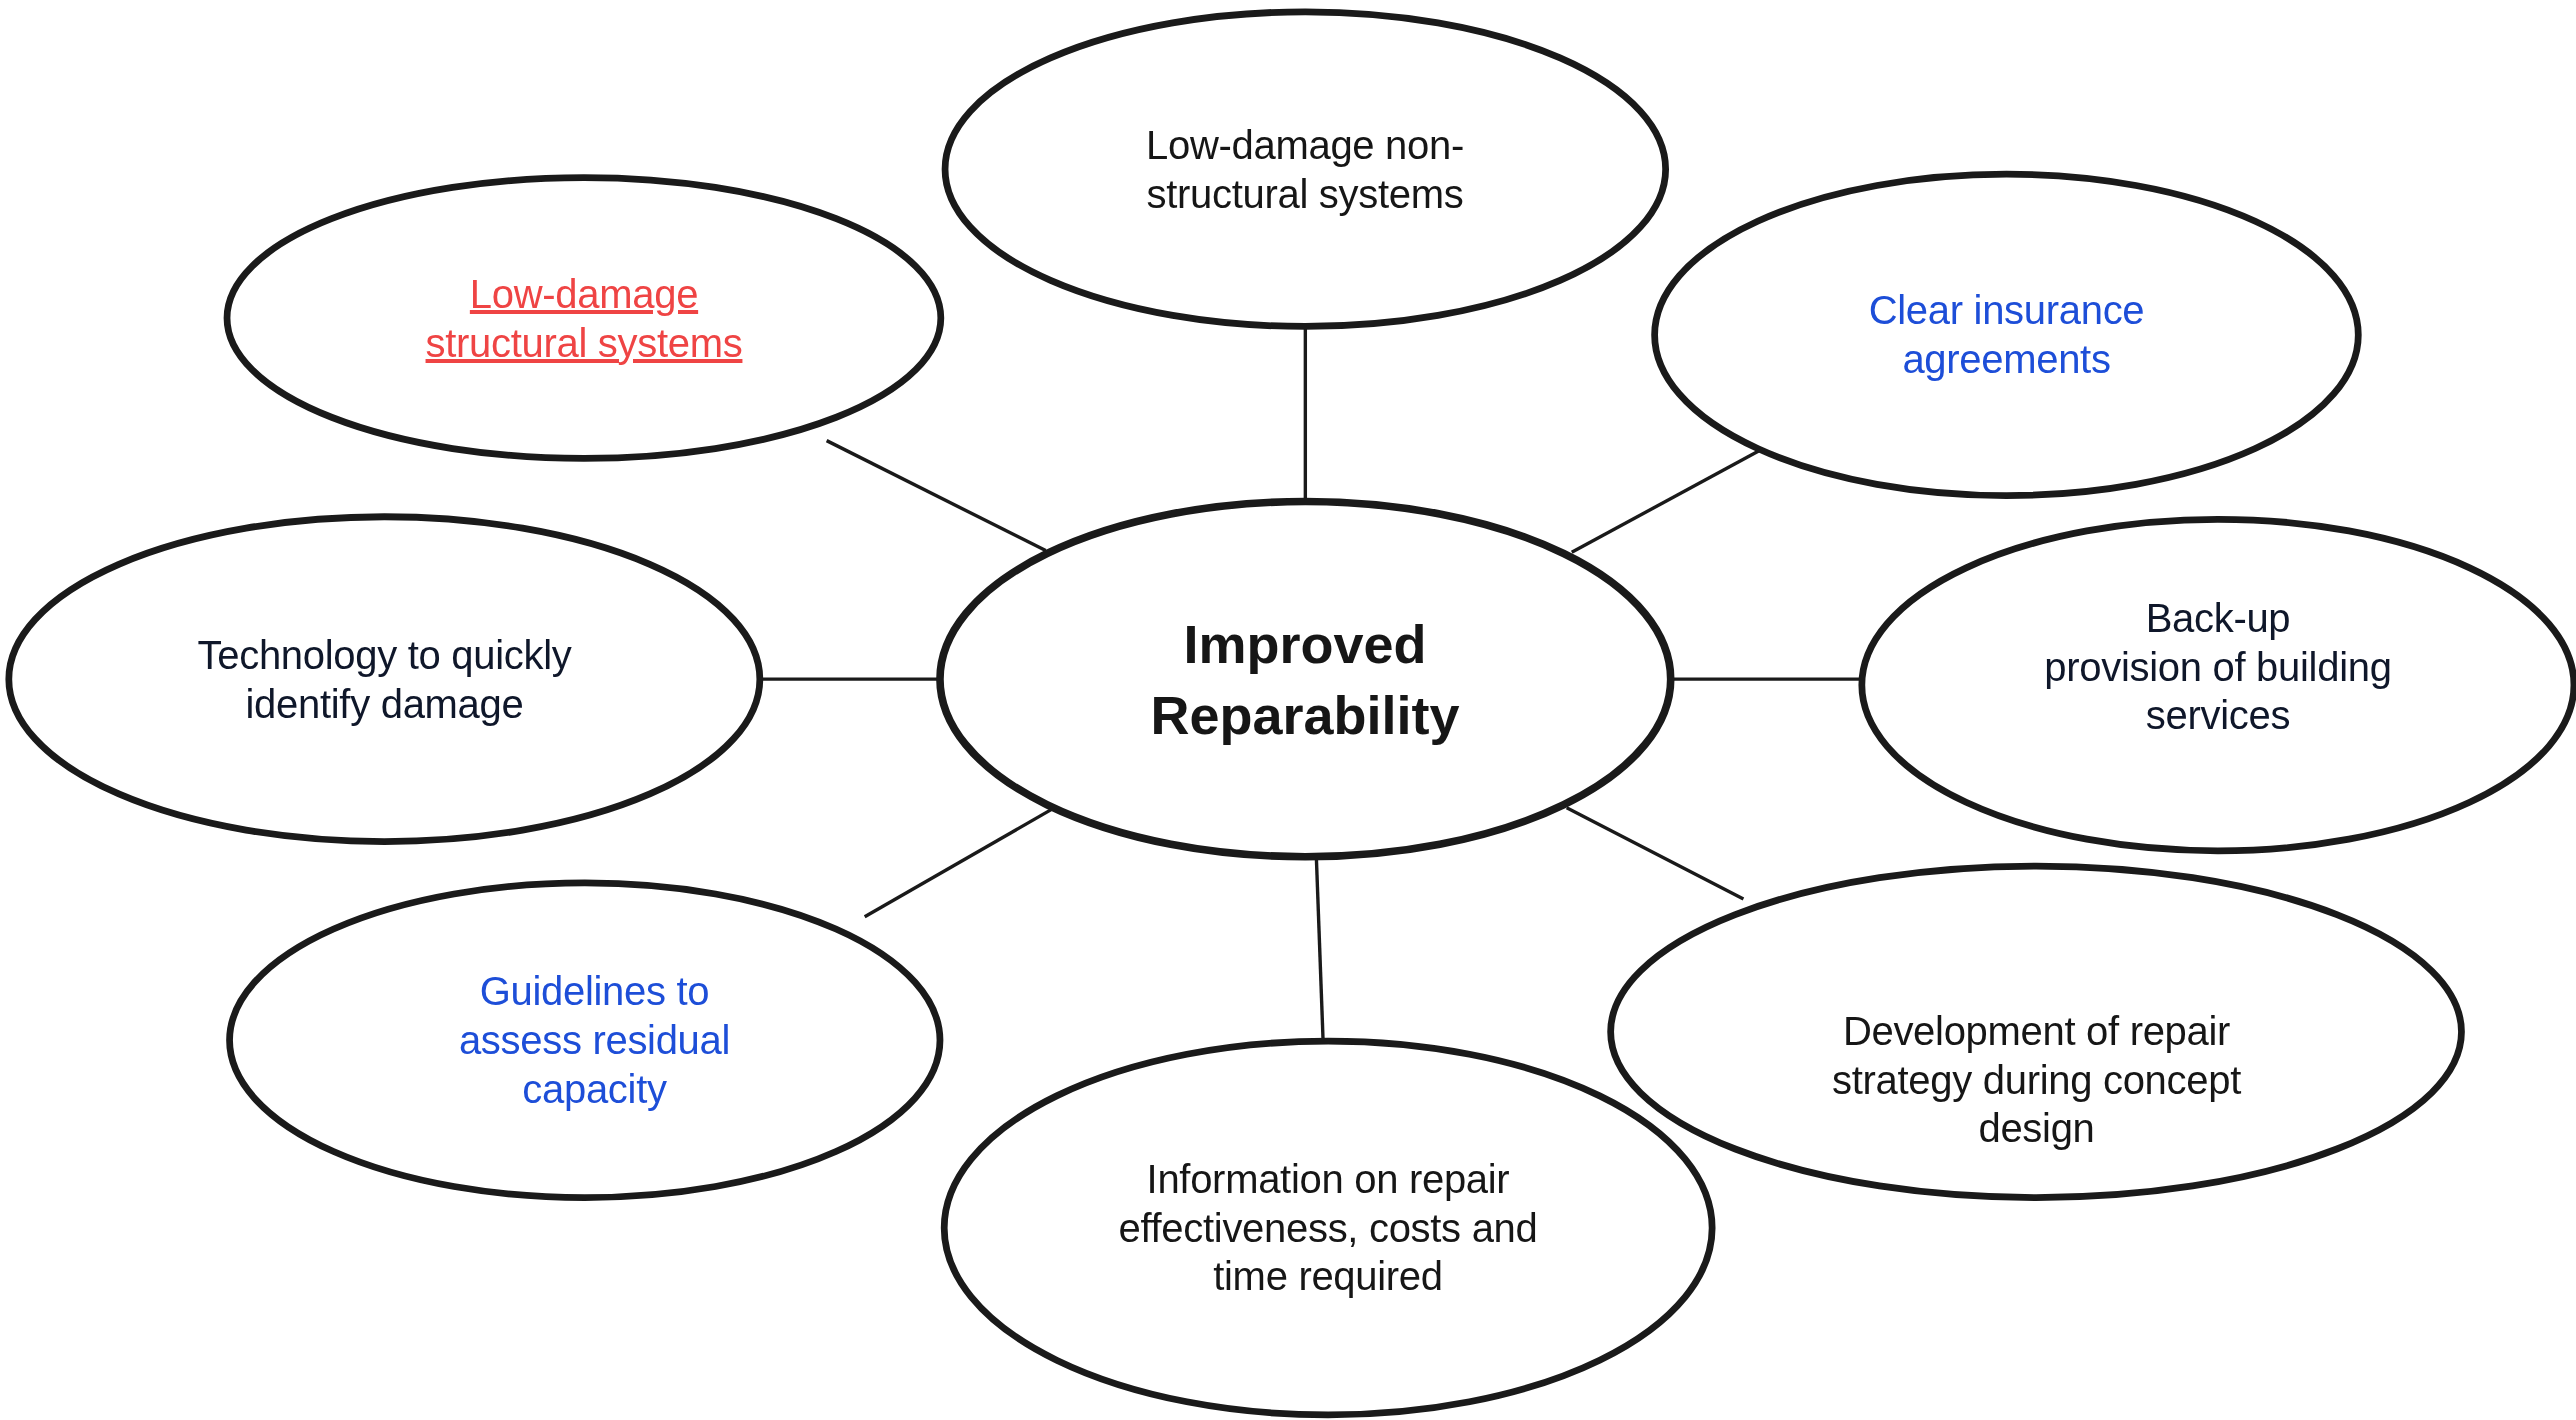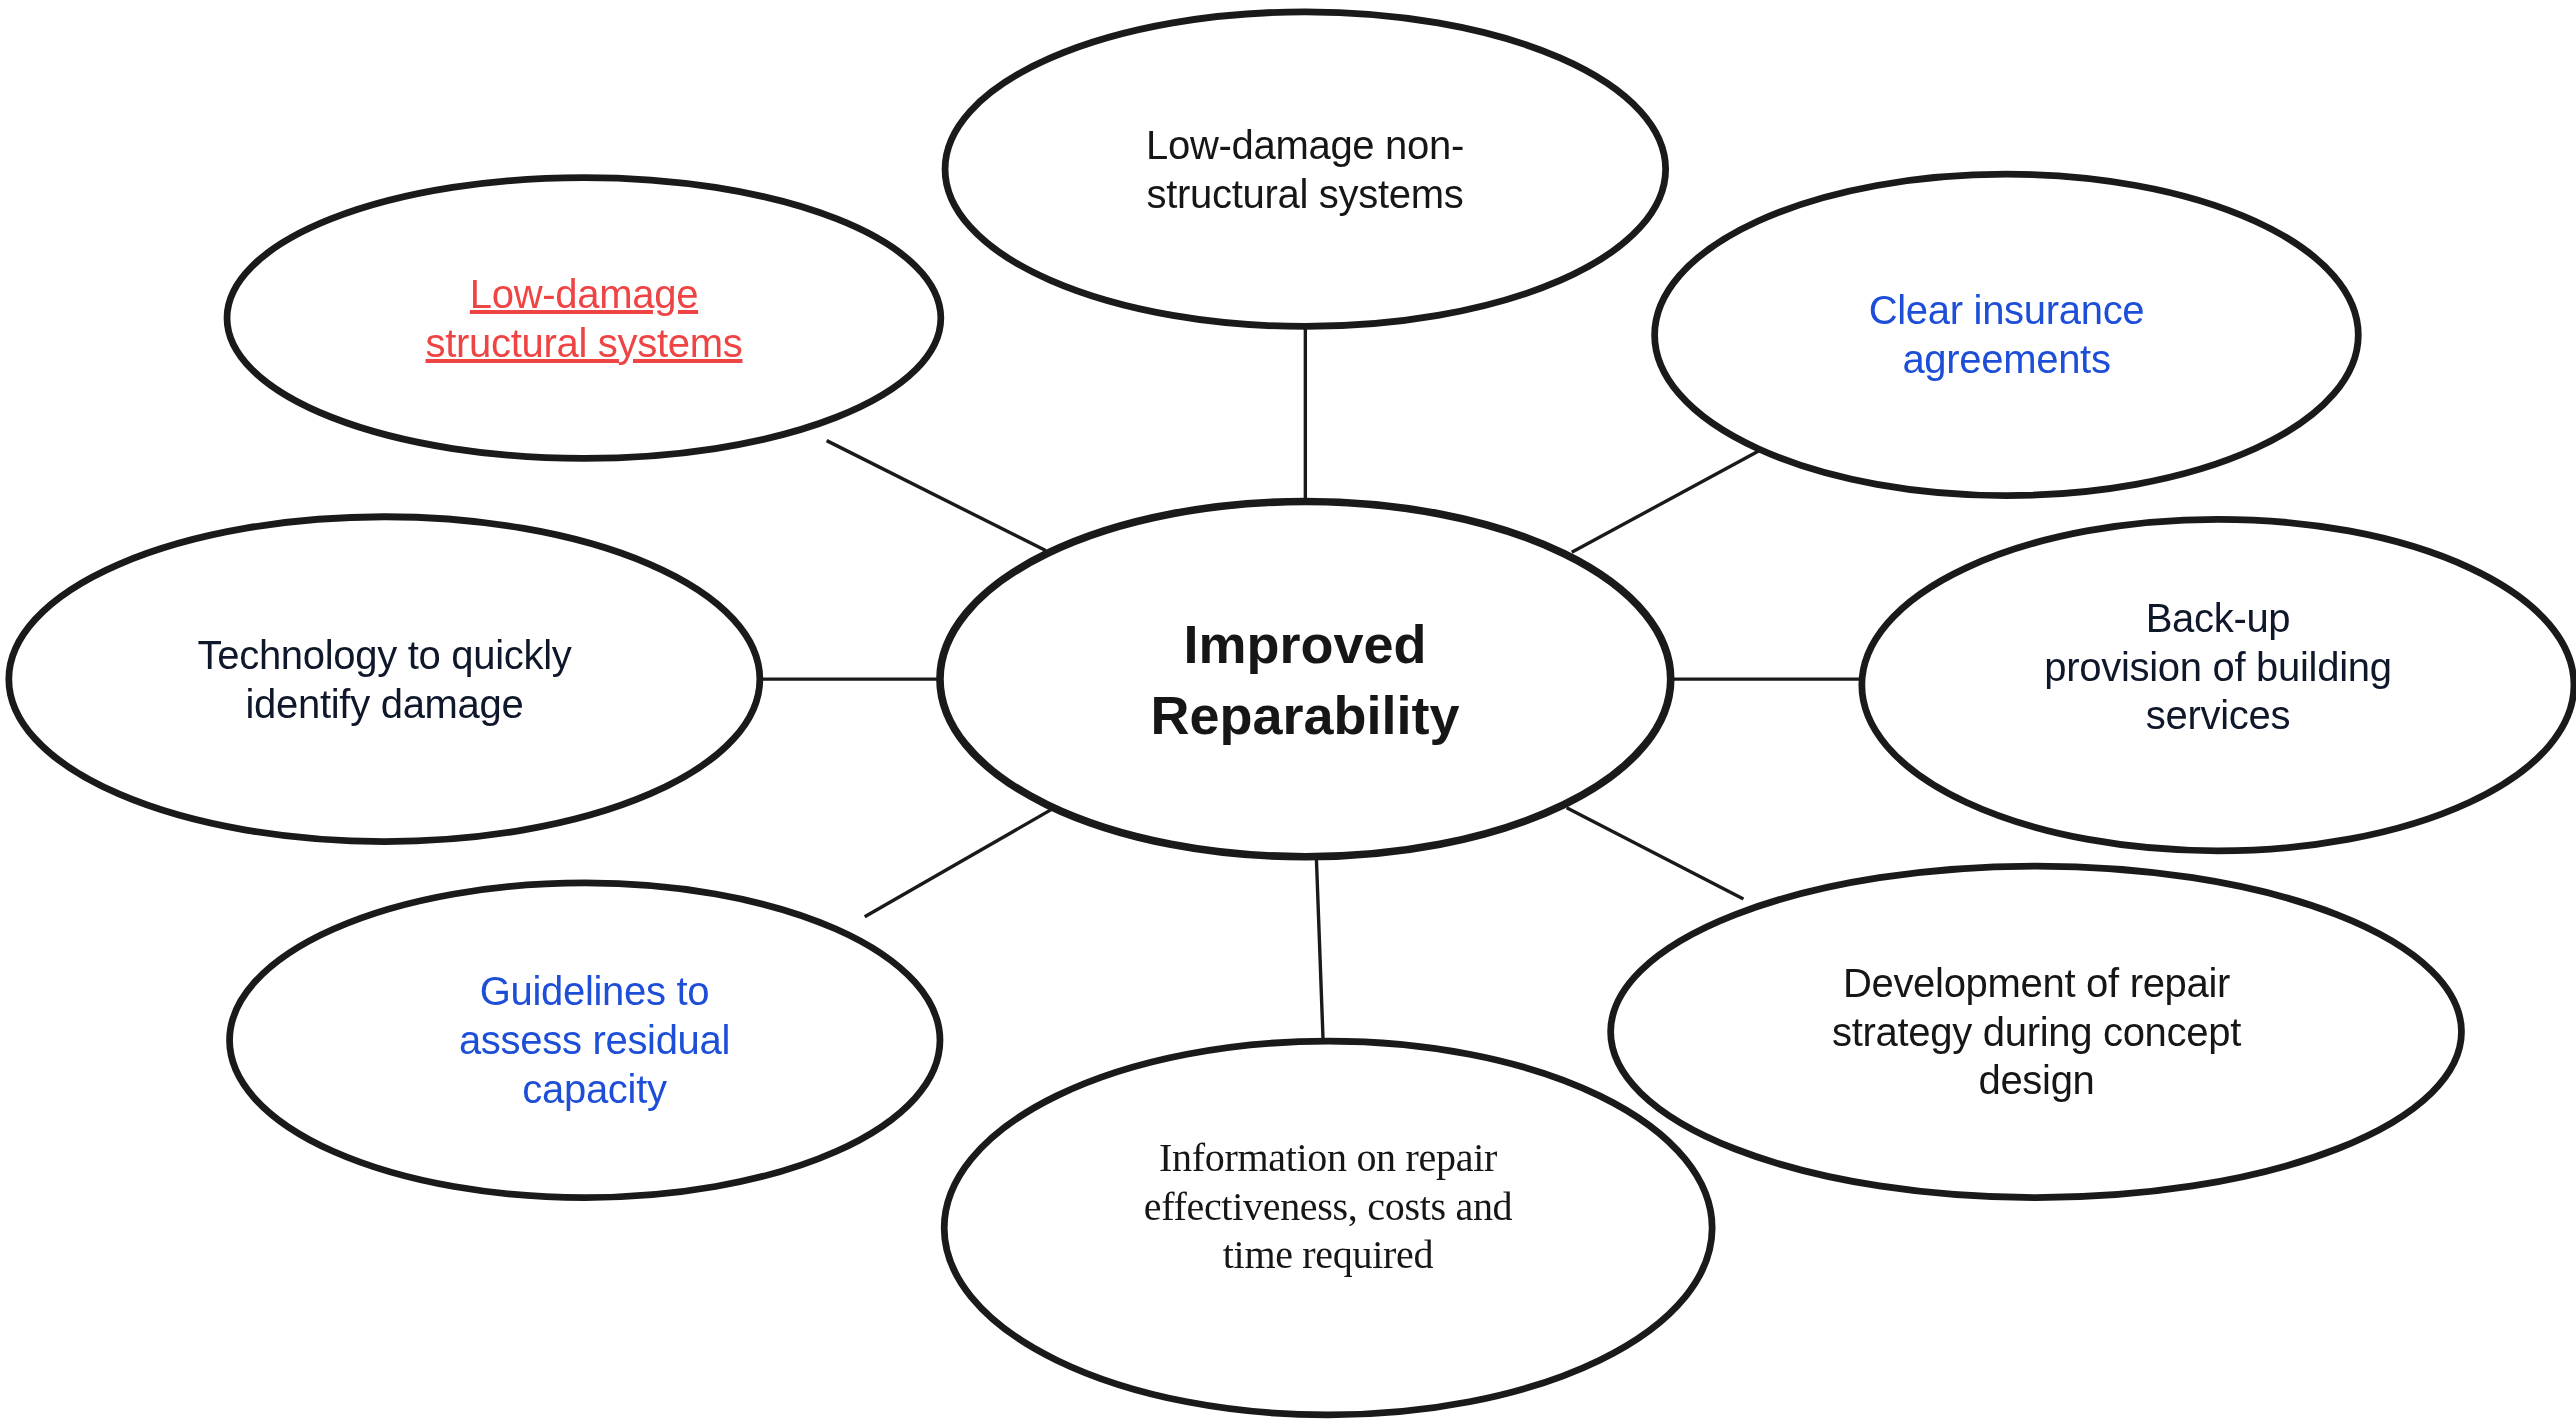--- a/index.html
+++ b/index.html
@@ -91,23 +91,23 @@
       <div class="node-label" style="left: 1679px; top: 174px; width: 655px; height: 321px; color: #1d4ed8;">Clear insurance
 agreements</div>
       <div class="node-label" style="left: 35px; top: 517px; width: 699px; height: 325px; color: #0f172a;">Technology to quickly
 identify damage</div>
       <div class="node-label" style="left: 1887px; top: 501px; width: 662px; height: 332px; color: #0f172a;">Back-up
 provision of building
 services</div>
       <div class="node-label" style="left: 264px; top: 883px; width: 661px; height: 315px; color: #1d4ed8;">Guidelines to
 assess residual
 capacity</div>
-      <div class="node-label" style="left: 1641px; top: 866px; width: 791px; height: 332px; color: rgb(22, 22, 22);">Development of repair
+      <div class="node-label" style="left: 1641px; top: 914px; width: 791px; height: 332px; color: rgb(22, 22, 22);">Development of repair
 strategy during concept
 design</div>
-      <div class="node-label" style="left: 971px; top: 1020px; width: 714px; height: 374px; color: rgb(22, 22, 22); font-family: Liberation Serif, serif;">Information on repair
+      <div class="node-label" style="left: 971px; top: 1041px; width: 714px; height: 374px; color: rgb(22, 22, 22);">Information on repair
 effectiveness, costs and
 time required</div>
       <div class="node-label center-label" style="left: 965px; top: 502px; width: 680px; height: 355px; color: rgb(22, 22, 22); text-align: center;">Improved
 Reparability</div>
     </div>
 </div>
 
 
 </body></html>

